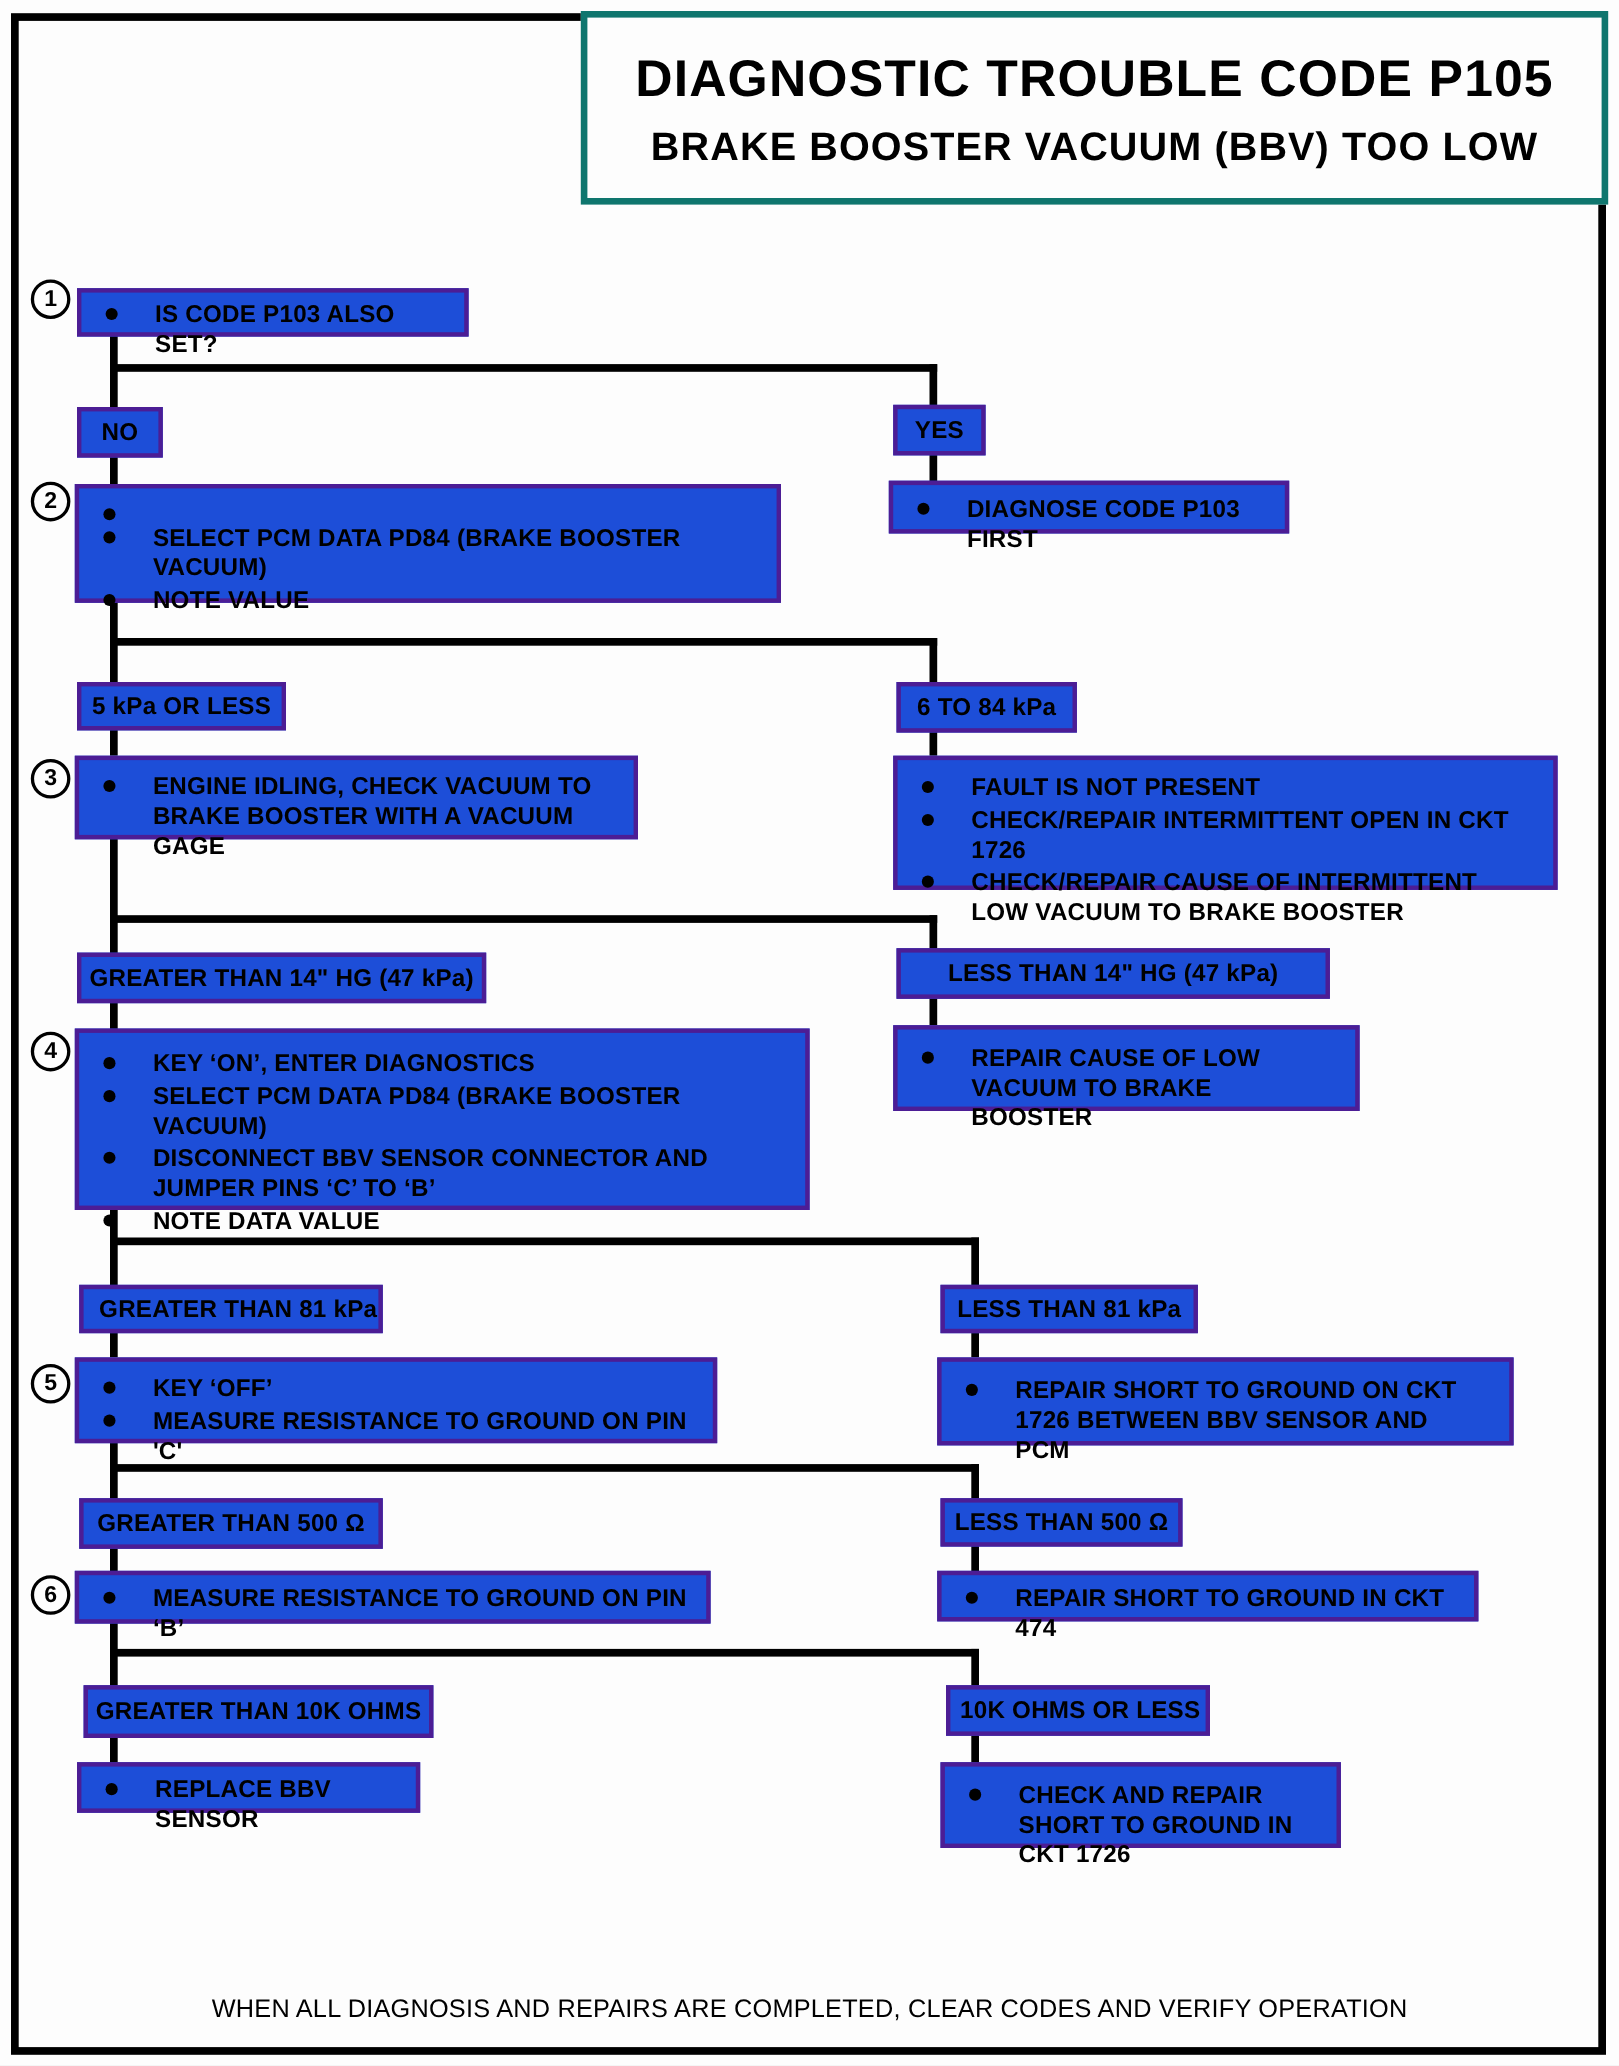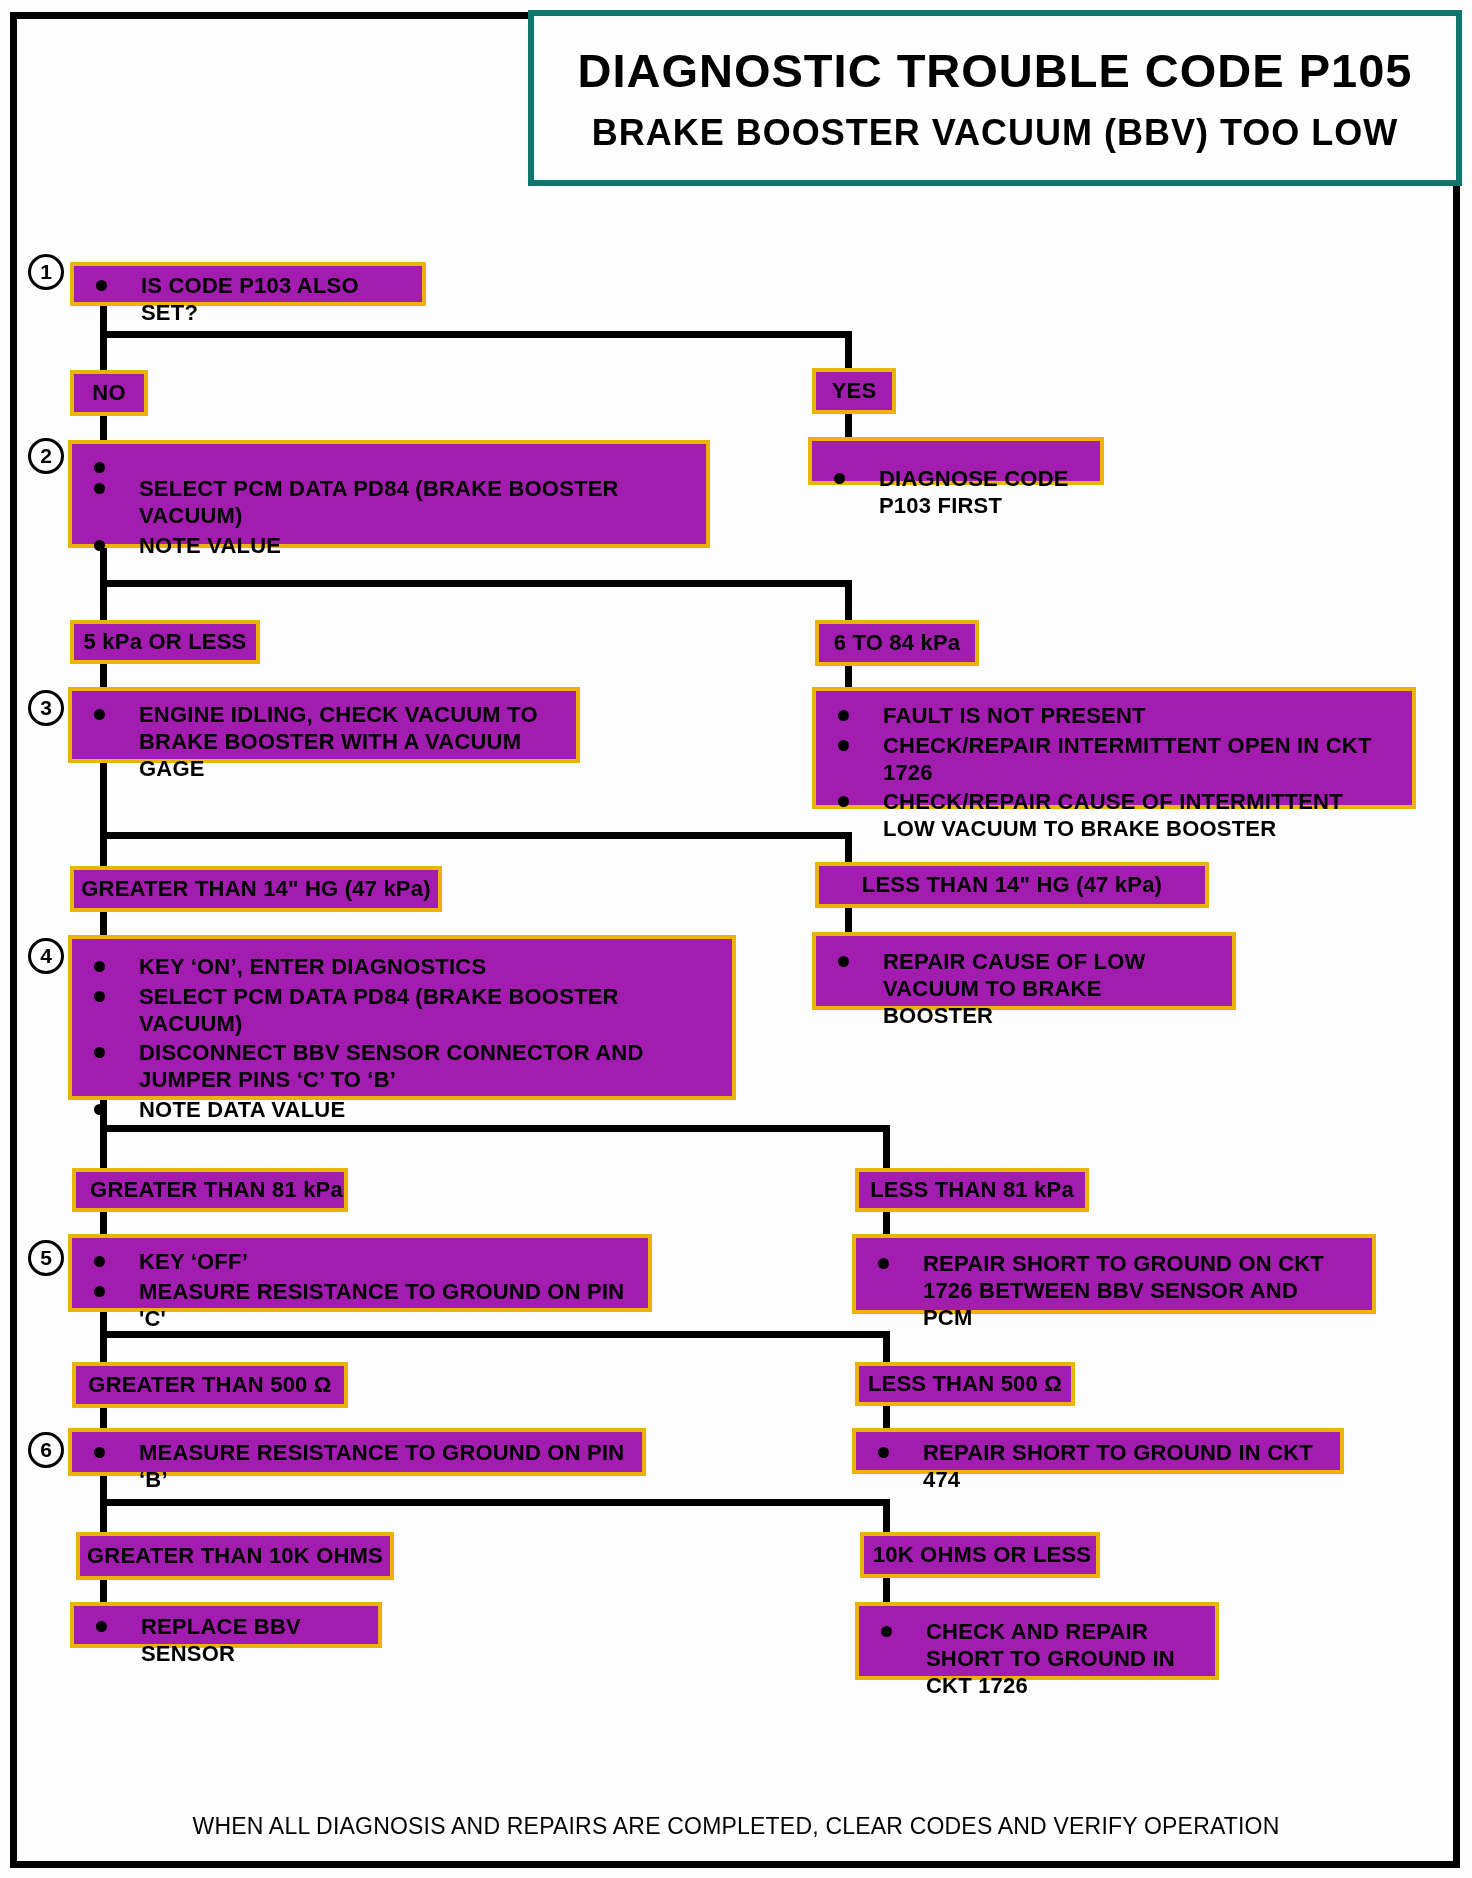--- a/index.html
+++ b/index.html
@@ -14,21 +14,21 @@
   }
   .title-box{
     position:absolute;left:528px;top:10px;width:934px;height:176px;
     background:#fdfdfd;border:6px solid #0f766e;box-sizing:border-box;
     display:flex;flex-direction:column;align-items:center;justify-content:center;
     gap:14px;z-index:3;
   }
   .title-line1{font-size:47px;font-weight:bold;letter-spacing:1px;white-space:nowrap;}
   .title-line2{font-size:36px;font-weight:bold;letter-spacing:1px;white-space:nowrap;}
   .node{
-    position:absolute;background:#a21caf;border:4px solid #eab308;box-sizing:border-box;
+    position:absolute;background:#1d4ed8;border:4px solid #4c1d95;box-sizing:border-box;
     z-index:2;
   }
   .stepbox{padding:8px 10px 8px 14px;}
   .brow{display:flex;align-items:flex-start;margin:3px 0;}
   .bdot{
     width:11px;height:11px;border-radius:50%;background:#000;flex:0 0 11px;
     margin:7px 0 0 8px;
   }
   .btxt{
     font-size:22px;font-weight:bold;line-height:1.22;margin-left:34px;
@@ -174,21 +174,21 @@
   <div class="node label" style="left:72px;top:1362px;width:276px;height:46px;">GREATER THAN 500 Ω</div>
   <div class="node label" style="left:76px;top:1532px;width:318px;height:48px;">GREATER THAN 10K OHMS</div>
 
   <div class="node label" style="left:812px;top:368px;width:84px;height:46px;">YES</div>
   <div class="node label" style="left:815px;top:620px;width:164px;height:46px;">6 TO 84 kPa</div>
   <div class="node label" style="left:815px;top:862px;width:394px;height:46px;">LESS THAN 14" HG (47 kPa)</div>
   <div class="node label" style="left:855px;top:1168px;width:234px;height:44px;text-align:center;">LESS THAN 81 kPa</div>
   <div class="node label" style="left:855px;top:1362px;width:220px;height:44px;">LESS THAN 500 Ω</div>
   <div class="node label" style="left:860px;top:1532px;width:240px;height:46px;padding-left:14px;">10K OHMS OR LESS</div>
 
-  <div class="node stepbox" style="left:808px;top:437px;width:296px;height:48px;padding-top:22px;">
+  <div class="node stepbox" style="left:808px;top:437px;width:364px;height:48px;padding-top:6px;">
     <div class="brow">
         <span class="bdot"></span>
       <span class="btxt">DIAGNOSE CODE P103 FIRST</span>
       </div>
   </div>
 
   <div class="node stepbox" style="left:812px;top:687px;width:604px;height:122px;padding-top:9px;">
     <div class="brow">
         <span class="bdot"></span>
       <span class="btxt">FAULT IS NOT PRESENT</span>

